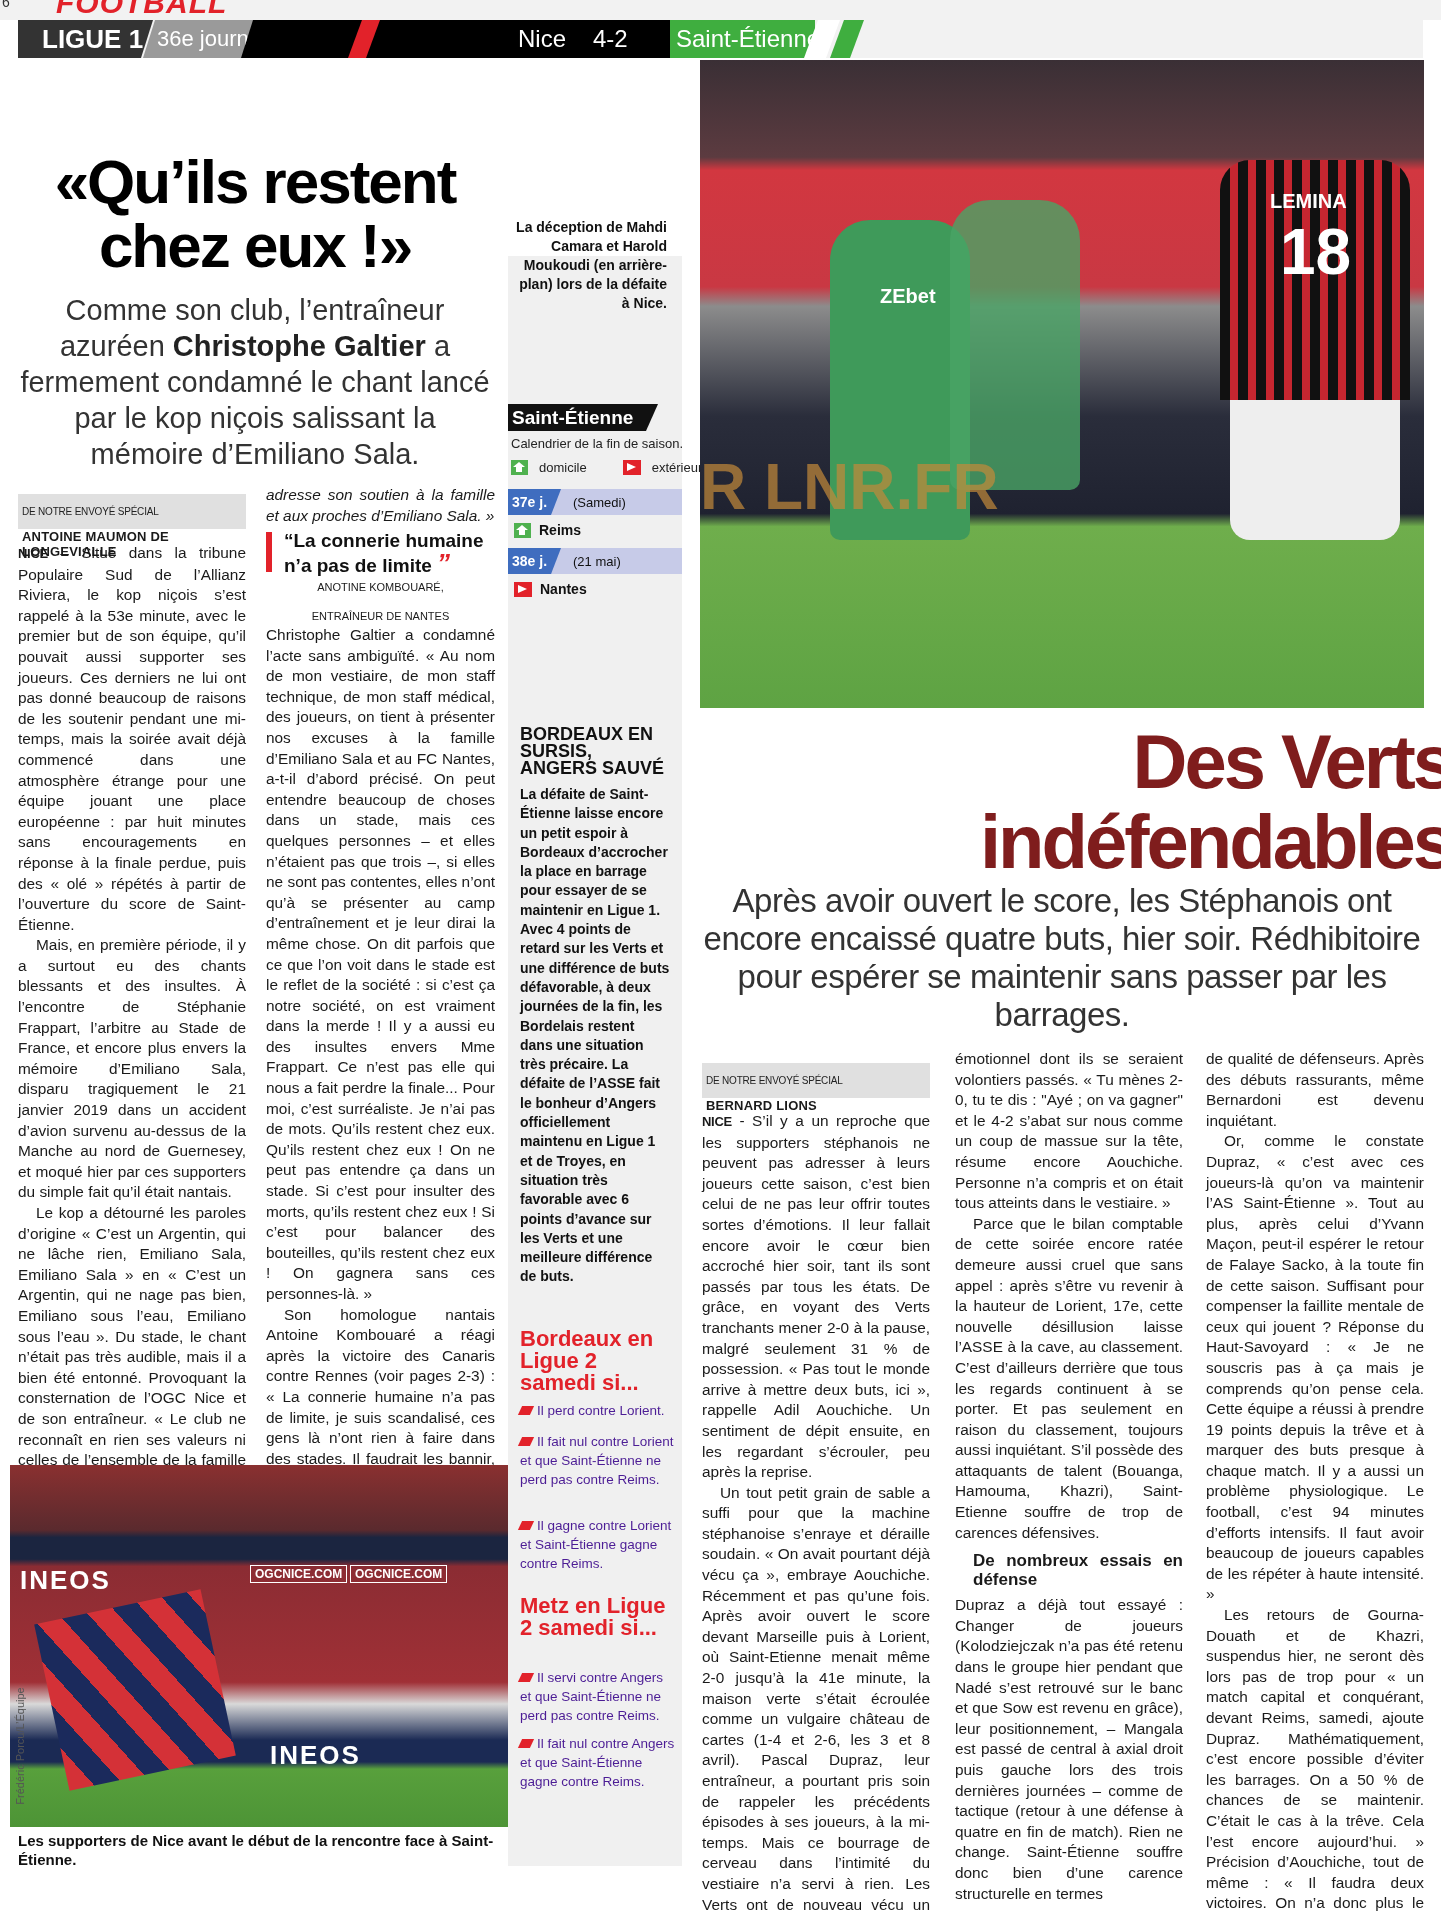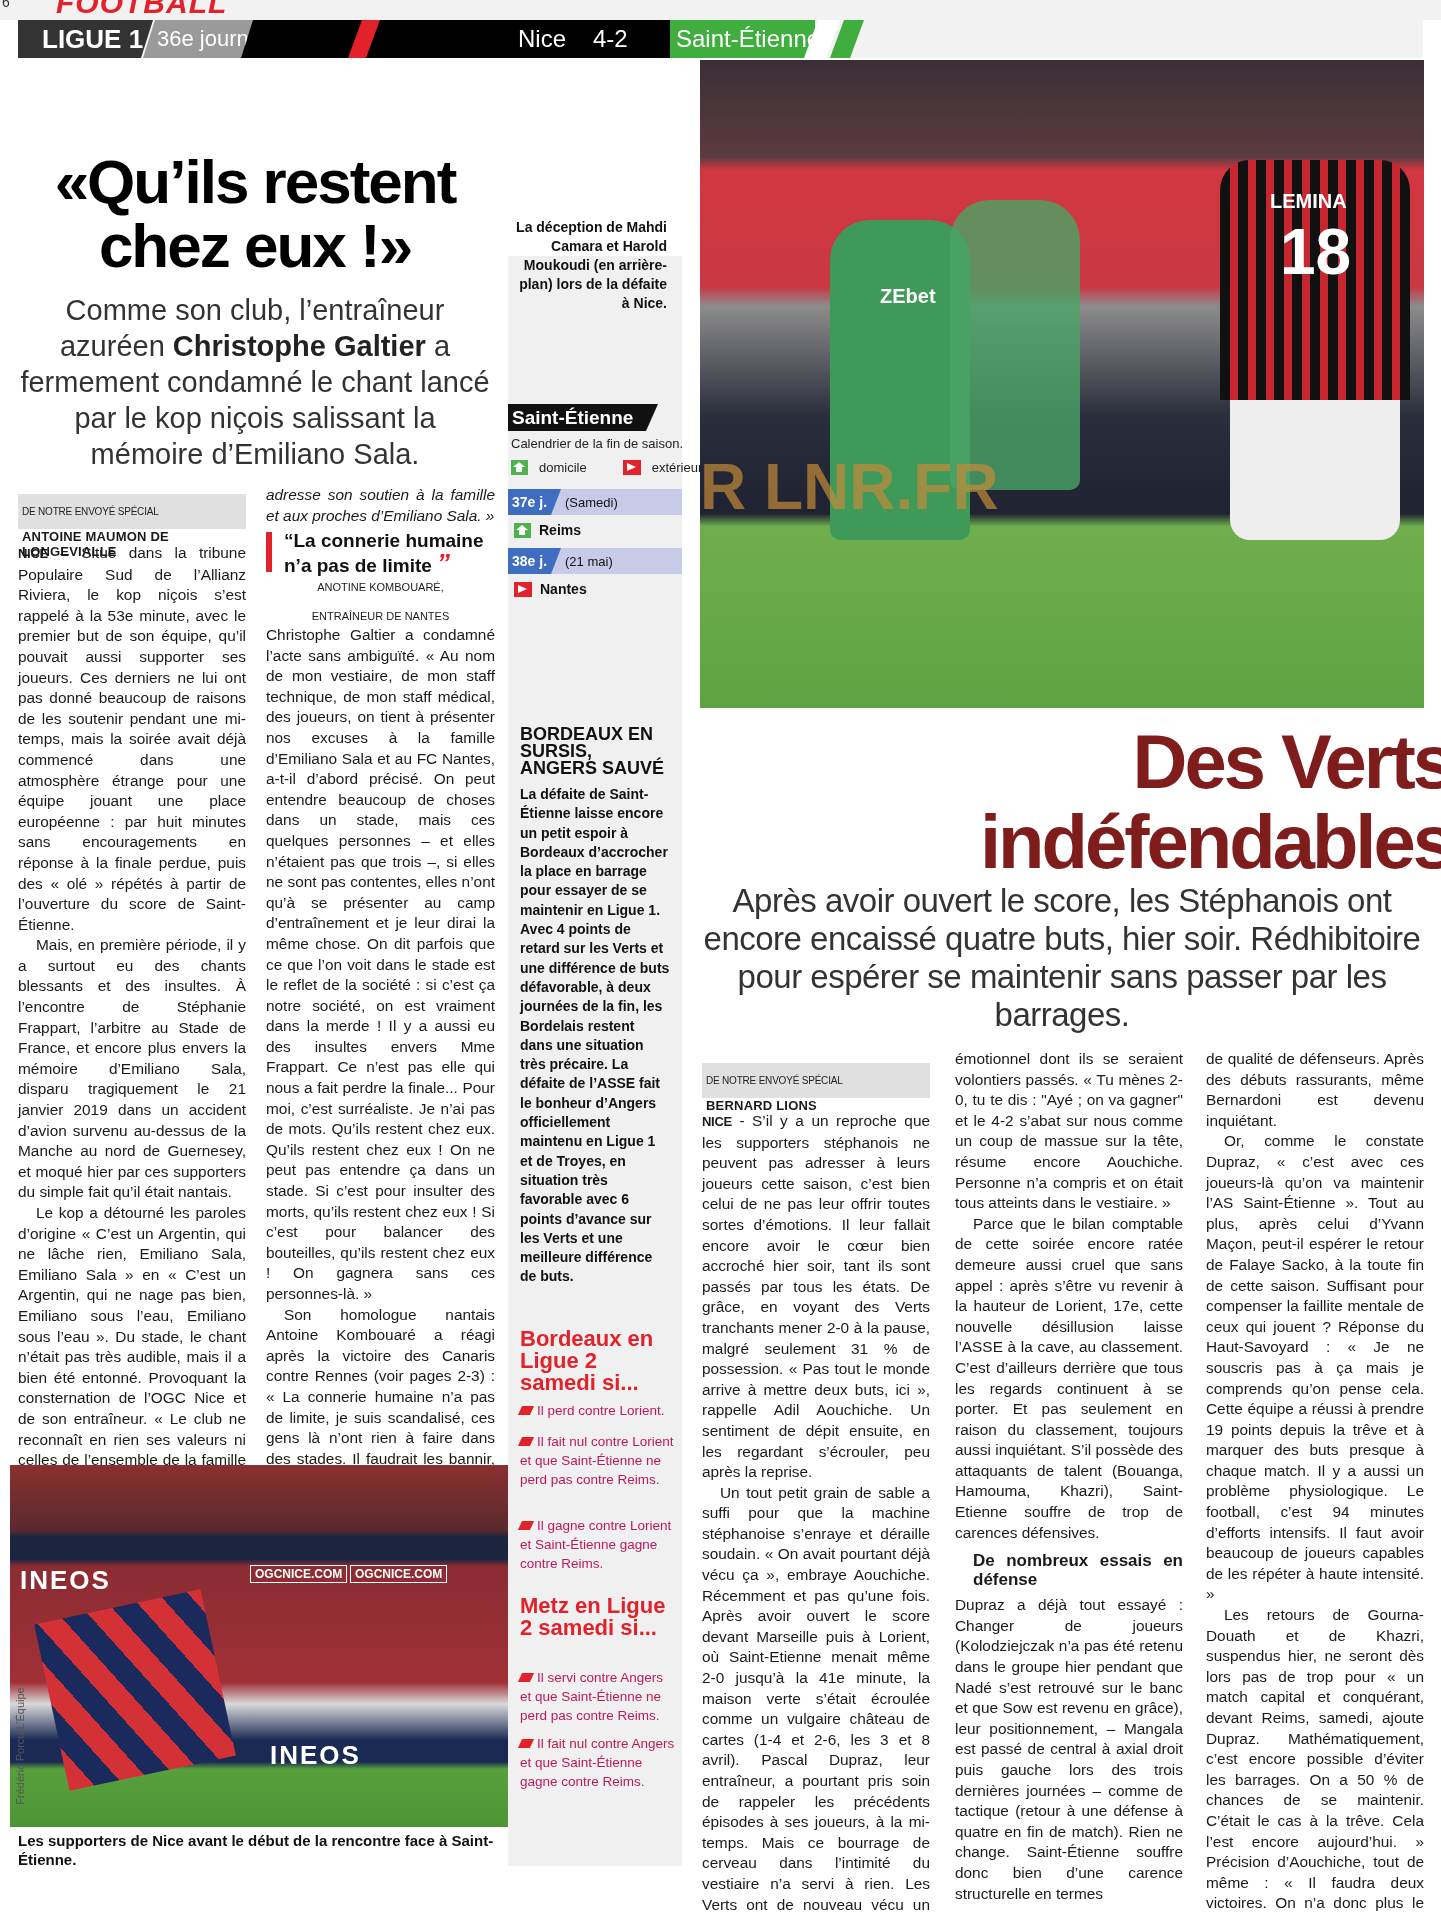--- a/index.html
+++ b/index.html
@@ -50,26 +50,26 @@
 #cal-head{left:508px;top:404px;width:150px;height:27px;background:#111;color:#fff;font-size:19px;font-weight:bold;padding-left:4px;line-height:27px;clip-path:polygon(0 0,100% 0,calc(100% - 12px) 100%,0 100%)}
 #cal-desc{left:511px;top:436px;font-size:13px;color:#222}
 #cal-legend{left:511px;top:460px;font-size:13px;display:flex;align-items:center;gap:11px;color:#222}
 .ico-home{display:inline-block;width:17px;height:15px;background:#4fb14f;position:relative}
 .ico-home:after{content:"";position:absolute;left:5px;top:6px;width:6px;height:6px;background:#fff}
 .ico-home:before{content:"";position:absolute;left:2px;top:2px;width:0;height:0;border-left:6px solid transparent;border-right:6px solid transparent;border-bottom:5px solid #fff}
 .ico-away{display:inline-block;width:18px;height:15px;background:#e2222a;position:relative}
 .ico-away:after{content:"";position:absolute;left:4px;top:3px;border-top:4.5px solid transparent;border-bottom:4.5px solid transparent;border-left:9px solid #fff}
 .calrow{position:absolute;left:508px;width:174px;height:26px;background:#c7cbe8;display:flex;align-items:center}
 .calrow .j{background:#3f6dbf;color:#fff;font-size:14px;font-weight:bold;height:26px;line-height:26px;padding:0 14px 0 4px;clip-path:polygon(0 0,100% 0,calc(100% - 10px) 100%,0 100%)}
-.calrow .d{font-size:13px;margin-left:4px;color:#111}
+.calrow .d{font-size:13px;margin-left:12px;color:#111}
 .calteam{position:absolute;left:514px;font-size:14px;font-weight:bold;display:flex;align-items:center;gap:8px;color:#111}
 #box1-title{left:520px;top:726px;width:150px;font-size:18px;line-height:17px;font-weight:bold;color:#111;text-transform:uppercase}
 #box1-text{left:520px;top:785px;width:150px;font-size:14px;line-height:19.3px;font-weight:bold;color:#111}
 .redtitle{position:absolute;left:520px;width:150px;font-size:22px;line-height:22px;font-weight:bold;color:#e2222a}
-.bul{position:absolute;left:520px;width:155px;font-size:13.5px;line-height:19px;color:#be185d}
+.bul{position:absolute;left:520px;width:155px;font-size:13.5px;line-height:19px;color:#4c1d95}
 .bul .m{display:inline-block;width:12px;height:9px;background:#e2222a;transform:skewX(-25deg);margin-right:5px}
 
 #photo-main{left:700px;top:60px;width:724px;height:648px;overflow:hidden;background:linear-gradient(180deg,#3a2f35 0%,#5c3b40 15%,#d23740 17%,#c93843 35%,#8c8c8c 38%,#2a2d3b 55%,#1f2230 70%,#6fae4c 72%,#5ea343 100%)}
 #photo-nice{left:10px;top:1465px;width:536px;height:362px;overflow:hidden;background:linear-gradient(180deg,#8a3030 0%,#5a2a2e 18%,#1b2540 20%,#1b2540 26%,#8b2c33 28%,#a03036 60%,#d9d9d9 66%,#1b2a54 76%,#1b2a54 82%,#58a03c 84%,#4d9436 100%)}
 .ph-label{position:absolute;color:#fff;font-weight:bold;font-family:"Liberation Sans",sans-serif}
 #credit{left:-60px;top:1740px;transform:rotate(-90deg);font-size:11px;color:#555;width:160px;text-align:center}
 #caption2{left:18px;top:1831px;width:480px;font-size:15px;line-height:19px;font-weight:bold;color:#111}
 
 #t2{left:728px;top:722px;width:724px;text-align:right;font-size:76px;line-height:80px;font-weight:bold;letter-spacing:-3px;color:#7f1d1d}
 #t2sub{left:700px;top:882px;width:724px;text-align:center;font-size:33px;line-height:38px;color:#333;letter-spacing:-.5px}

